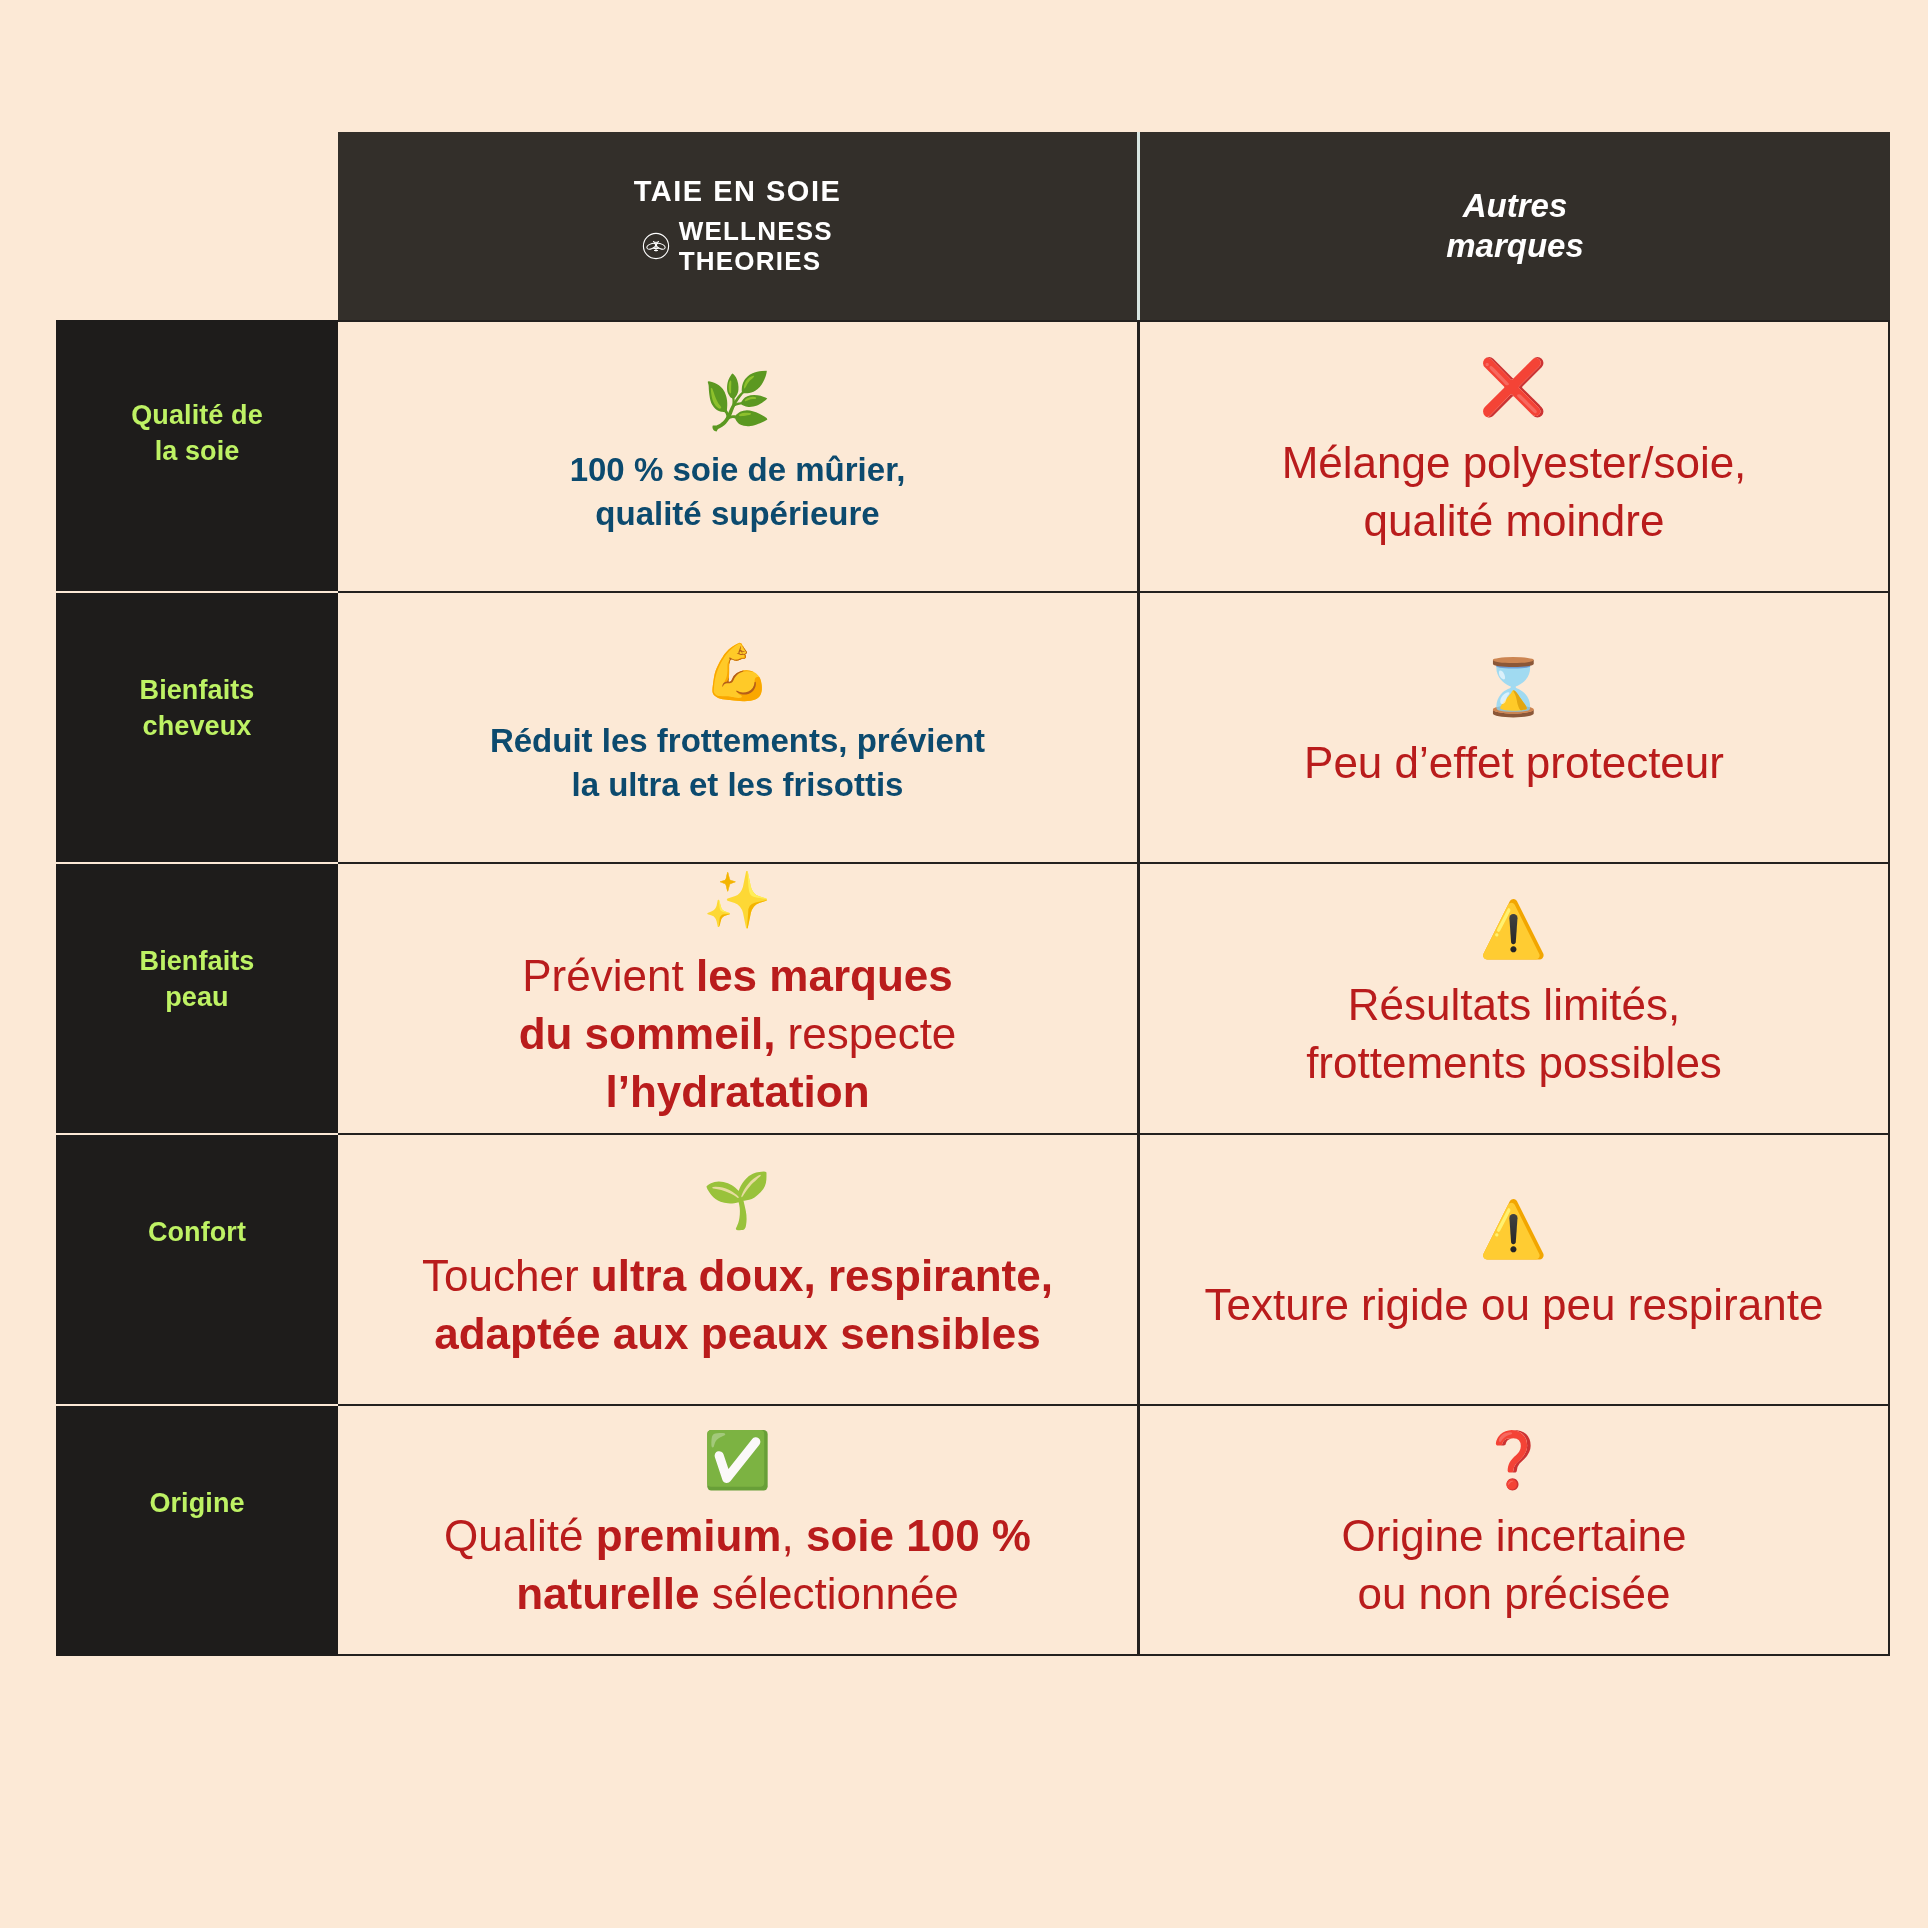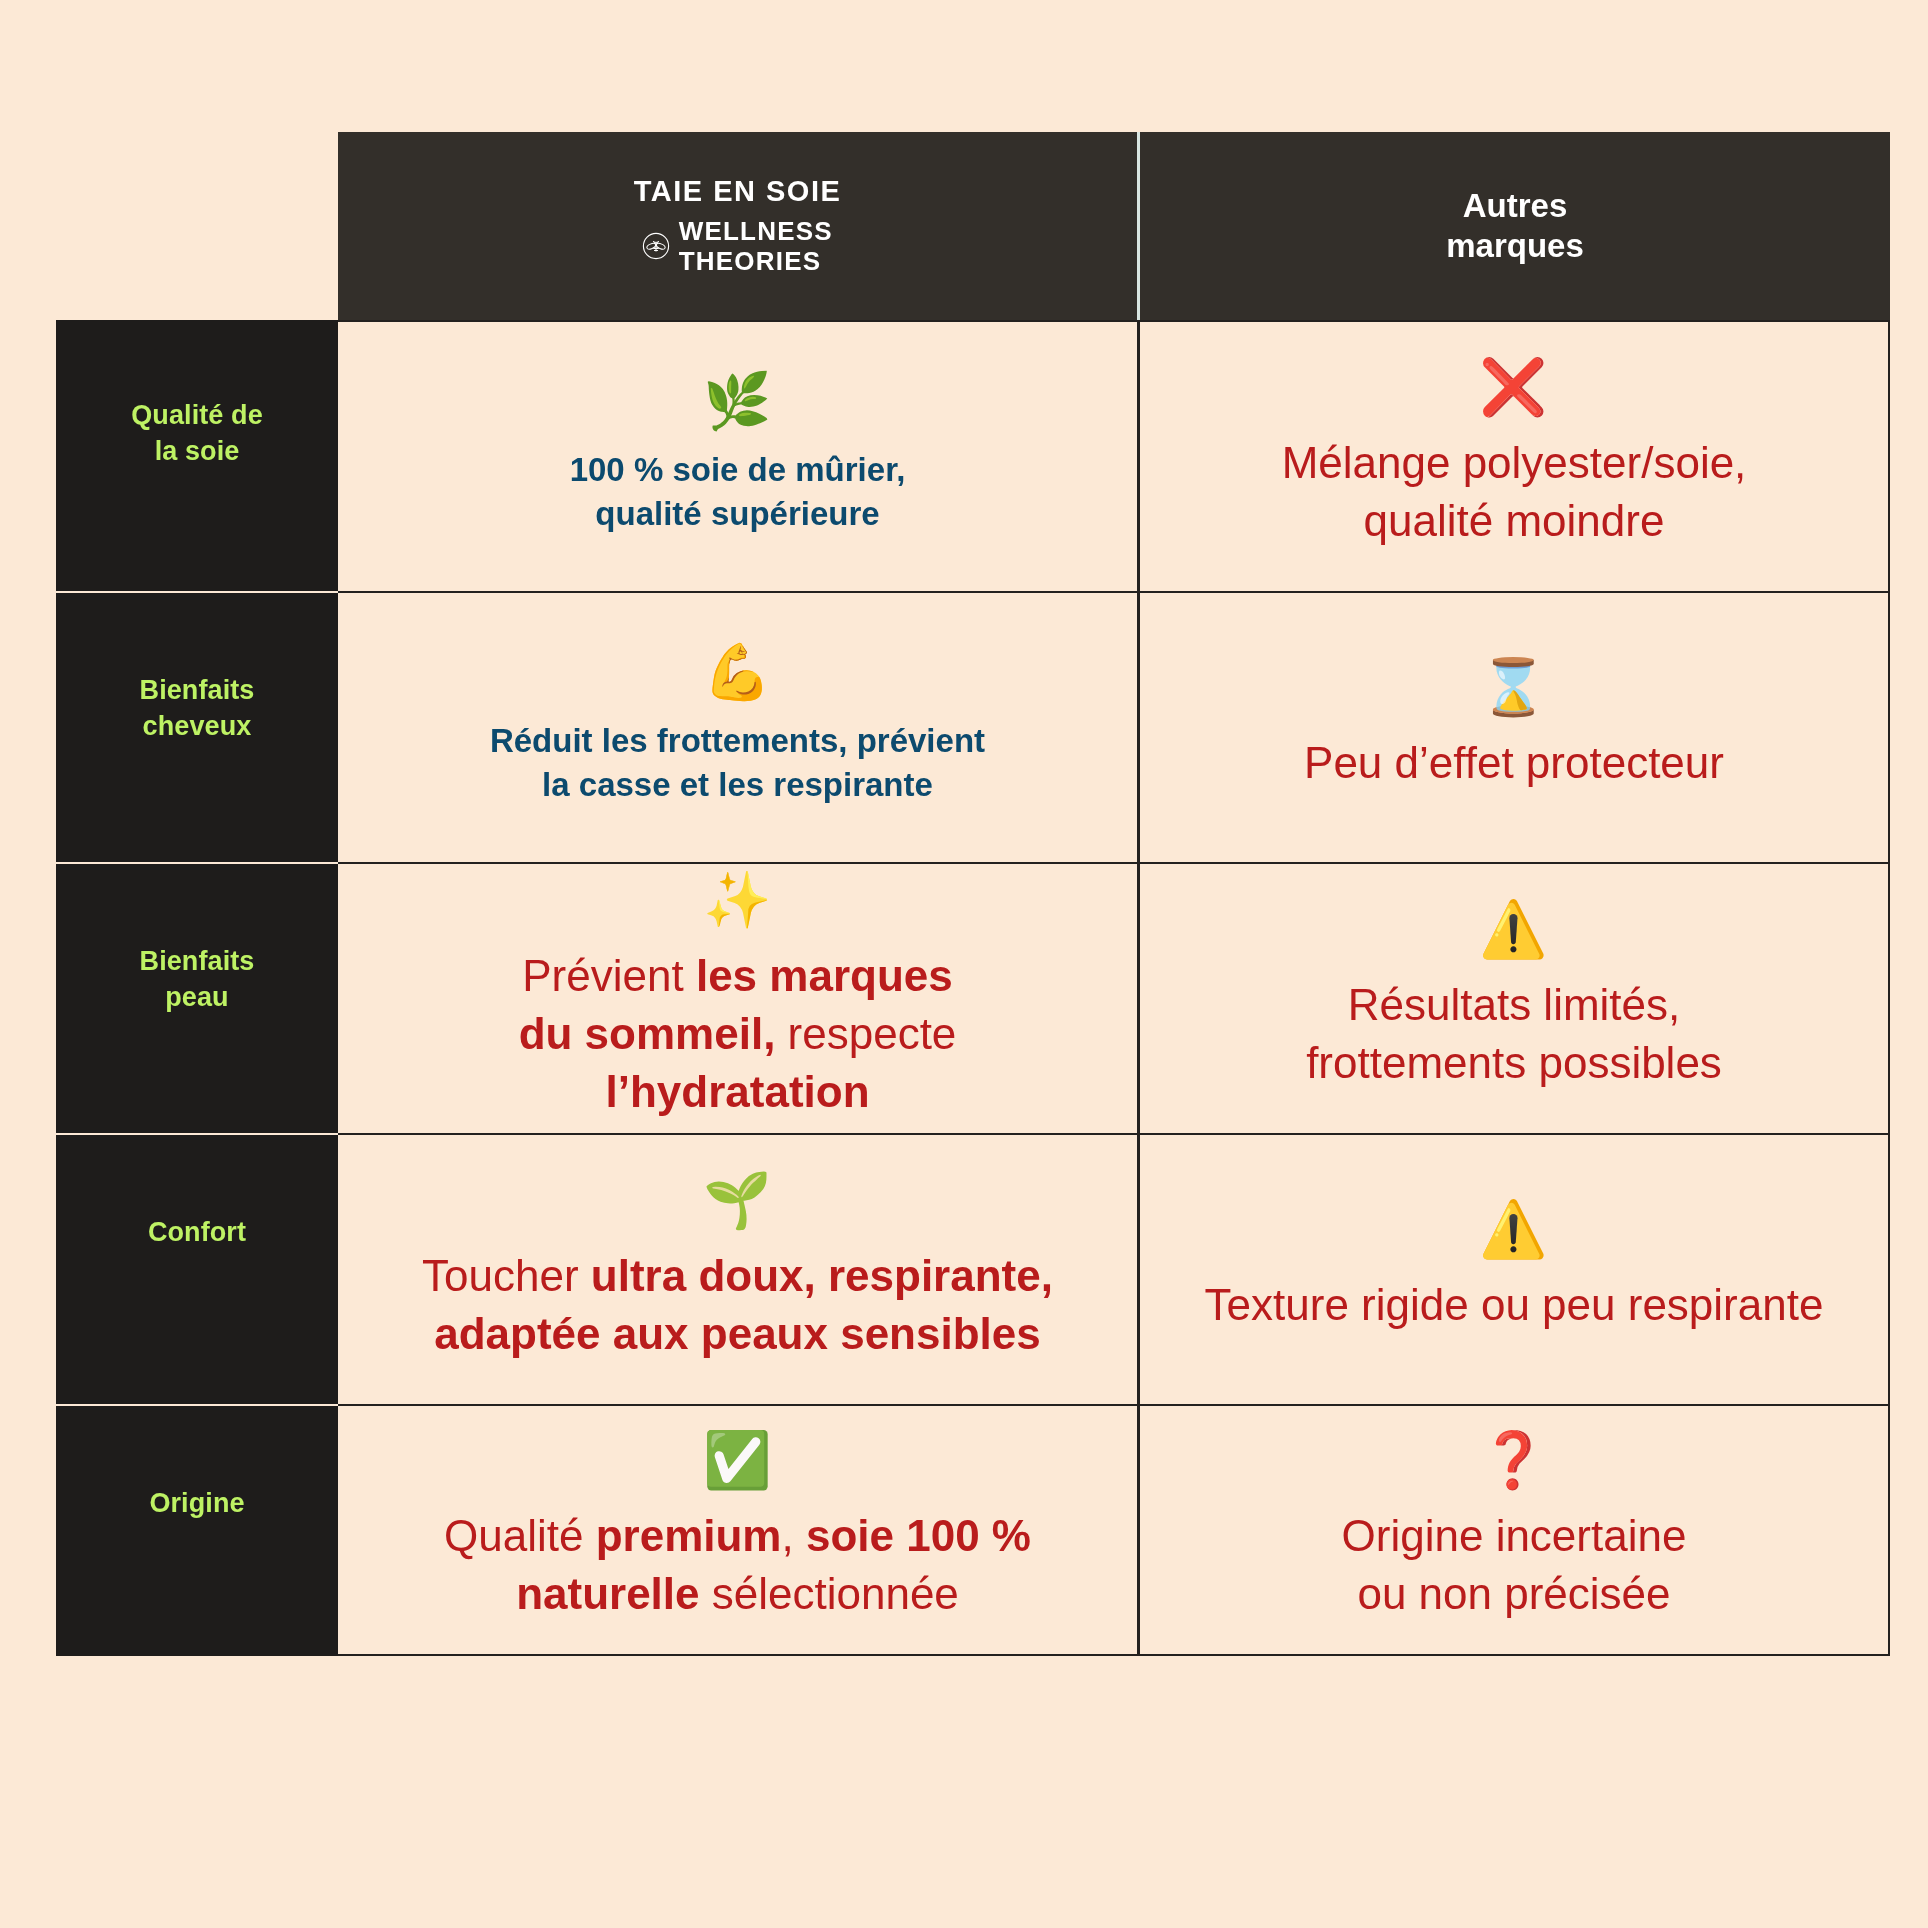--- a/index.html
+++ b/index.html
@@ -84,21 +84,21 @@
     text-transform: uppercase;
   }
   .brand-sub span { display: block; }
   .brand-sub span:nth-child(2) { }
 
   .hdr-right-title {
     font-size: 33px;
     font-weight: 800;
     line-height: 1.2;
   }
-  .hdr-right-title span { display: block; }
+  .hdr-right-title span { display: block; font-style: italic; }
 
   
   .rowlabel {
     background: #1E1C1B;
     color: #bef264;
     display: flex;
     align-items: flex-start;
     justify-content: center;
     text-align: center;
     border-top: 2.8px solid #FCE9D6;
@@ -211,21 +211,21 @@
     <div class="cell rowlabel">
       <div class="rowlabel-txt">
         <span>Bienfaits</span>
         <span>cheveux</span>
       </div>
     </div>
     <div class="cell content col-a">
       <div class="emoji">💪</div>
       <div class="copy-a">
         <span>Réduit les frottements, prévient</span><br>
-        <span>la casse et les respirante</span>
+        <span>la ultra et les frisottis</span>
       </div>
     </div>
     <div class="cell content col-b">
       <div class="emoji">⌛</div>
       <div class="copy-b">
         <span>Peu d’effet protecteur</span>
       </div>
     </div>
 
     <div class="cell rowlabel">

